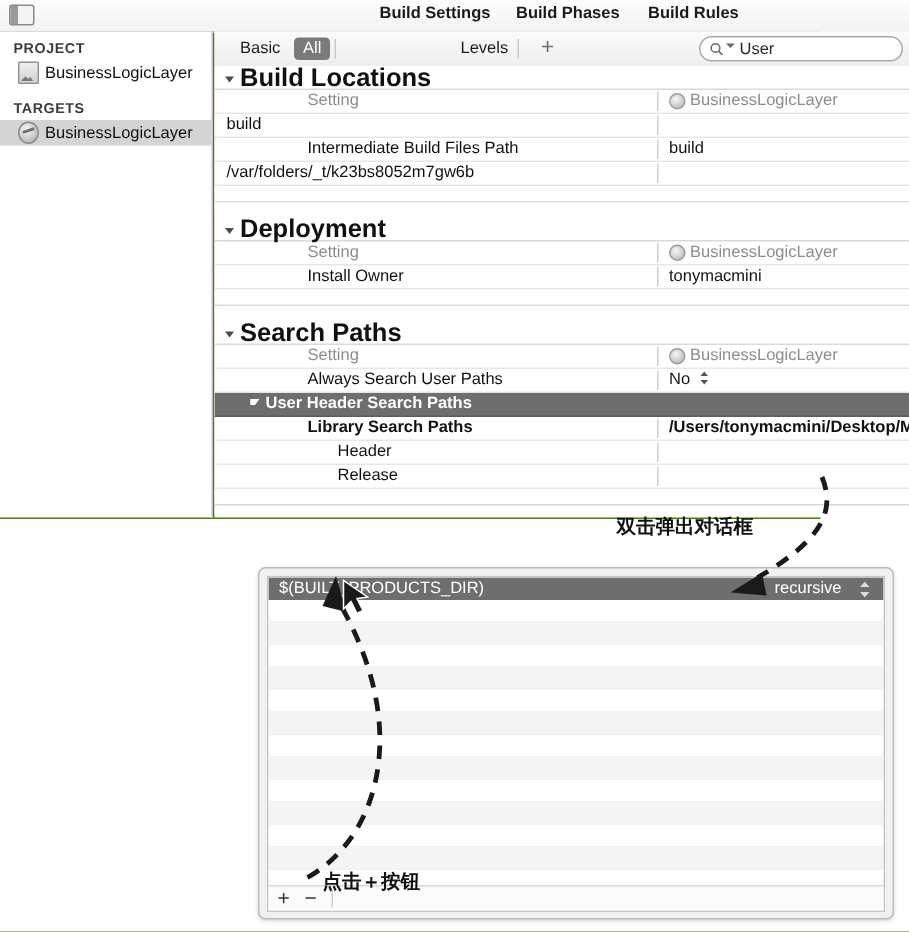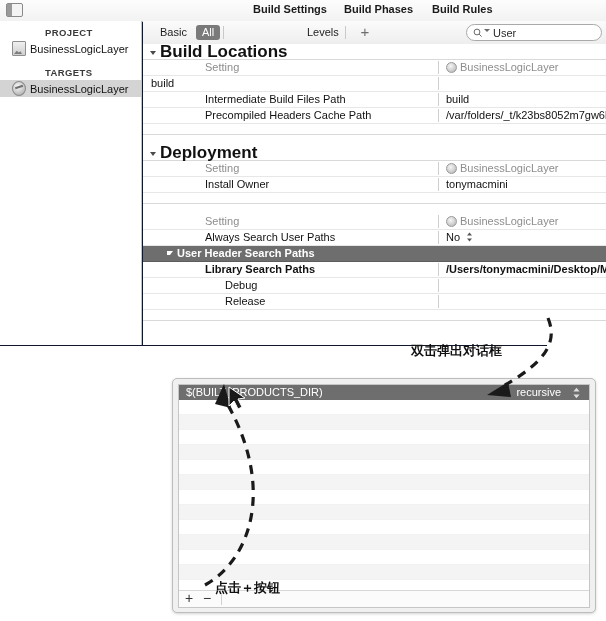--- a/index.html
+++ b/index.html
@@ -10,21 +10,21 @@
     font-size:11px;
     color:#111;
     position:relative;
     overflow:hidden;
     -webkit-font-smoothing:antialiased;
   }
 
   
   #editor-window{
     position:absolute;left:0;top:0;width:547px;height:346px;
-    background:#0f172a;
+    background:#4d7c0f;
     box-sizing:border-box;
     text-decoration:underline;
   }
 
   
   #tabbar{
     position:absolute;left:0;top:0;width:606px;height:21px;
     background:linear-gradient(to bottom,#fdfdfd,#f2f2f2);
     border-bottom:1px solid #b9b9b9;
   }
@@ -50,21 +50,20 @@
   #sidebar{
     position:absolute;left:0;top:21px;width:142px;height:324px;
     background:#ffffff;
     border-right:1px solid #c2c2c2;
     box-sizing:border-box;
   }
   .side-header{
     font-size:9.5px;font-weight:bold;color:#3a3a3a;
     letter-spacing:0.4px;
     padding:6px 0 2px 9px;
-    margin-left:36px;
   }
   .side-row{
     display:flex;align-items:center;
     height:17px;padding-left:12px;
     font-size:11px;color:#111;
   }
   .side-row.selected{background:#d4d4d4;}
   .side-icon{
     width:12px;height:13px;margin-right:4px;flex:0 0 auto;position:relative;
   }
@@ -288,21 +287,20 @@
       <div class="trow">
         <div class="colsep"></div>
         <div class="c2">build</div>
       </div>
       <div class="trow">
         <div class="c1">Intermediate Build Files Path</div>
         <div class="colsep"></div>
         <div class="c2">build</div>
       </div>
       <div class="trow">
-        <div class="c1">Precompiled Headers Cache Path</div>
         <div class="colsep"></div>
         <div class="c2">/var/folders/_t/k23bs8052m7gw6b</div>
       </div>
       <div class="spacer"></div>
       <div class="spacer plain"></div>
 
       <div class="group-head">
         <span class="tri down"></span><span>Deployment</span>
       </div>
       <div class="trow hdrrow">
@@ -312,20 +310,23 @@
         <span class="hdr-target-icon" style="left:303px"></span>
       </div>
       <div class="trow">
         <div class="c1">Install Owner</div>
         <div class="colsep"></div>
         <div class="c2">tonymacmini</div>
       </div>
       <div class="spacer"></div>
       <div class="spacer plain"></div>
 
+      <div class="group-head">
+        <span class="tri down"></span><span>Search Paths</span>
+      </div>
       <div class="trow hdrrow">
         <div class="c1">Setting</div>
         <div class="colsep"></div>
         <div class="c2">BusinessLogicLayer</div>
         <span class="hdr-target-icon" style="left:303px"></span>
       </div>
 
       <div class="trow">
         <div class="c1">Always Search User Paths</div>
         <div class="colsep"></div>
@@ -346,21 +347,21 @@
         <div class="c2"></div>
       </div>
 
       <div class="trow bold">
         <div class="c1">Library Search Paths</div>
         <div class="colsep"></div>
         <div class="c2">/Users/tonymacmini/Desktop/M</div>
       </div>
 
       <div class="trow sub">
-        <div class="c1">Debug</div>
+        <div class="c1">Header</div>
         <div class="colsep"></div>
         <div class="c2"></div>
       </div>
       <div class="trow sub">
         <div class="c1">Release</div>
         <div class="colsep"></div>
         <div class="c2"></div>
       </div>
       <div class="spacer"></div>
     </div>

